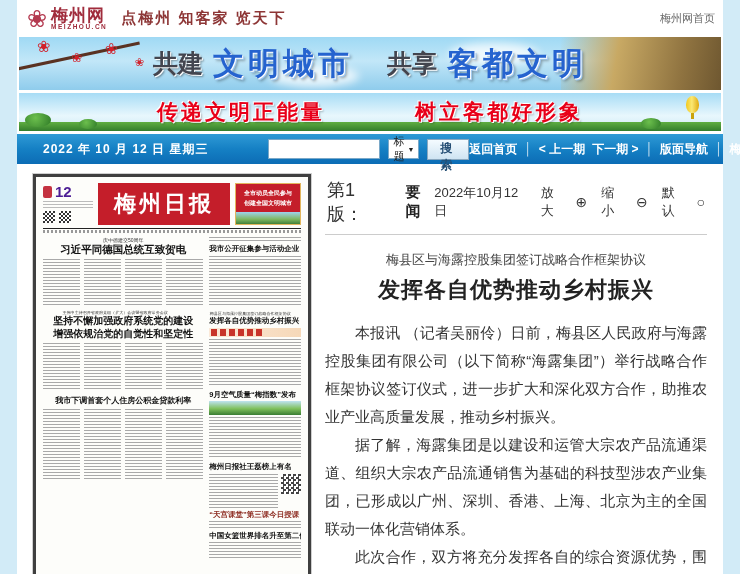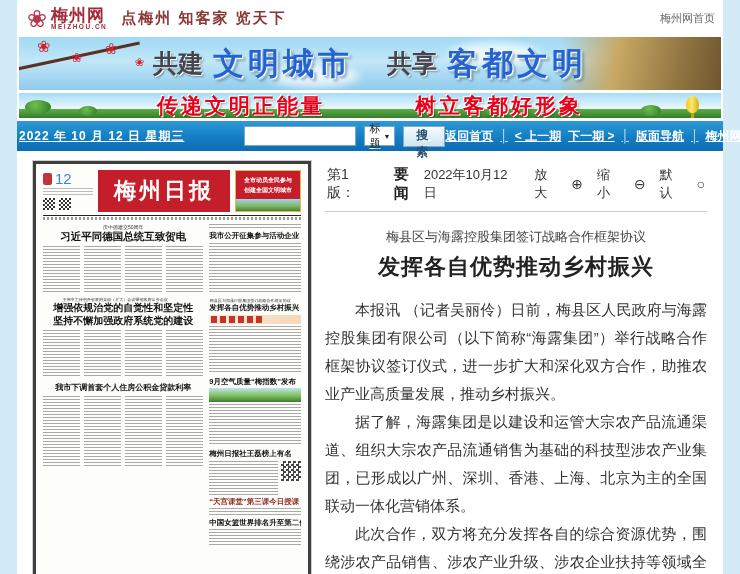--- a/index.html
+++ b/index.html
@@ -26,36 +26,36 @@
   .b1-branch { position:absolute; left:-8px; top:18px; width:130px; height:3px; background:#5a3222; transform:rotate(-12deg); }
   .b1-flower { position:absolute; color:#d1202a; line-height:1; }
   .b1-text { position:absolute; inset:0; display:flex; align-items:center; justify-content:center; gap:10px; white-space:nowrap; }
   .b1-dark { font-size:25px; font-weight:bold; color:#43454f;
     text-shadow:1px 1px 0 #fff,2px 2px 2px rgba(0,0,0,.35); }
   .b1-blue { font-size:31px; font-weight:bold; color:#245b4e6; letter-spacing:4px;
     color:#2563cf; text-shadow:1px 1px 0 #fff,2px 2px 0 #9cc6ee,3px 3px 3px rgba(0,0,0,.35); }
   .b1-gap { width:14px; }
 
   
-  .banner2 { position:relative; height:25px; margin:3px 2px 0; overflow:hidden;
+  .banner2 { position:relative; height:38px; margin:3px 2px 0; overflow:hidden;
     background:linear-gradient(180deg,#a7dcf5 0%,#e8f7fd 60%,#cdeaf6 100%); }
   .b2-green { position:absolute; bottom:0; left:0; right:0; height:9px;
     background:linear-gradient(180deg,#5fae42 0%,#337d2c 100%); }
   .b2-bush { position:absolute; bottom:4px; width:26px; height:14px; border-radius:50%;
     background:radial-gradient(circle at 40% 35%,#6cbf4d,#2e7a27); }
   .b2-balloon { position:absolute; right:22px; top:3px; width:13px; height:17px; border-radius:50% 50% 46% 46%;
     background:linear-gradient(90deg,#f3c91e 0%,#fae873 45%,#e0a90e 100%); }
   .b2-balloon::after { content:""; position:absolute; left:5px; bottom:-6px; width:3px; height:6px; background:#caa30c; }
   .b2-text { position:absolute; inset:0; display:flex; align-items:center; justify-content:center; gap:90px; }
   .b2-red { font-size:21px; font-weight:bold; color:#e80019; letter-spacing:3px;
     text-shadow:1px 1px 0 #fff,-1px -1px 0 #fff,2px 2px 2px rgba(0,0,0,.25); }
 
   
-  .toolbar { height:30px; margin-top:3px; display:flex; align-items:center; padding:0 2px;
-    background:linear-gradient(180deg,#2f9ad6 0%,#1580c4 50%,#0c6cb5 100%); color:#fff; font-size:12px;text-decoration:underline; }
+  .toolbar { height:30px; margin-top:3px; display:flex; align-items:center; padding:0 26px;
+    background:linear-gradient(180deg,#2f9ad6 0%,#1580c4 50%,#0c6cb5 100%); color:#fff; font-size:12px; }
   .tb-date { font-weight:bold; letter-spacing:1px; white-space:nowrap; }
   .tb-search { display:flex; align-items:center; margin-left:60px; gap:8px; }
   .tb-input { width:112px; height:20px; border:1px solid #7aa8c8; background:#fff; font-size:11px; padding:0 3px; }
   .tb-select { height:20px; background:#fff; color:#222; border:1px solid #7aa8c8; font-size:11px;
     display:flex; align-items:center; gap:3px; padding:0 4px; cursor:pointer; }
   .tb-btn { height:21px; padding:0 12px; font-size:12px; font-weight:bold; color:#244e74; letter-spacing:4px;
     background:linear-gradient(180deg,#f4fbff 0%,#cfe4f2 100%); border:1px solid #8aa8bf; cursor:pointer; }
   .tb-links { margin-left:auto; display:flex; align-items:center; gap:7px; font-weight:bold; white-space:nowrap; }
   .tb-links .lnk { cursor:pointer; }
   .tb-sep { opacity:.8; font-weight:normal; }
@@ -64,21 +64,21 @@
   .main { display:flex; padding:10px 0 0 16px; background:#fff; }
 
   
   .thumb { width:278px; height:420px; border:3px solid #3f3f3f; box-shadow:0 0 0 1px #cfcfcf;
     background:#fdfdfa; overflow:hidden; flex-shrink:0; cursor:pointer; }
   .np { padding:6px 7px; }
   .mast { display:flex; gap:5px; align-items:stretch; }
   .mast-info { width:50px; }
   .mast-date-row { display:flex; align-items:center; gap:3px; }
   .seal { width:9px; height:12px; background:#c43240; border-radius:2px; }
-  .issue { font-size:15px; font-weight:normal; color:#3b82f6; }
+  .issue { font-size:15px; font-weight:bold; color:#4c1d95; }
   .mast-meta { height:8px; margin:1px 0 2px; background:repeating-linear-gradient(#bbb 0 1px,transparent 1px 3px); }
   .qr-row { display:flex; gap:4px; }
   .qr { width:12px; height:12px; background:conic-gradient(#333 25%,#fff 0 50%,#333 0 75%,#fff 0); background-size:4px 4px; }
   .mast-title { flex:1; background:#c41e2a; display:flex; align-items:center; justify-content:center; height:42px; }
   .mast-title span { font-family:"DejaVu Serif",serif; font-size:22px; font-weight:bold; color:#fff; letter-spacing:3px; }
   .mast-promo { width:66px; border:1px solid #e3b65c; background:#c41e2a; display:flex; flex-direction:column; }
   .promo-txt { flex:1; display:flex; flex-direction:column; align-items:center; justify-content:center; gap:1px; }
   .promo-txt span { font-size:6px; color:#fff; font-weight:bold; white-space:nowrap; }
   .promo-img { height:12px; background:linear-gradient(180deg,#9fd3ec 0%,#7fb861 60%,#41803a 100%); }
   .mast-rule { height:1px; background:#222; margin:3px 0 1px; }
@@ -106,21 +106,21 @@
   .redband::after { content:""; position:absolute; left:2px; top:1px; width:55%; height:7px;
     background:repeating-linear-gradient(90deg,#c8342a 0 6px,transparent 6px 9px); }
   .np-qr-row { display:flex; gap:3px; align-items:flex-start; margin:2px 0; }
   .np-qr { width:20px; height:20px; flex-shrink:0; background:conic-gradient(#444 25%,#fff 0 50%,#444 0 75%,#fff 0); background-size:5px 5px; }
   .sub-tiny { font-size:4.5px; color:#555; text-align:center; white-space:nowrap; overflow:hidden; }
   .hl-dark-red { color:#8d2b20; }
 
   
   .panel { flex:1; padding:0 16px 0 14px; min-width:0; }
   .panel-hdr { display:flex; align-items:center; padding:4px 2px 8px; border-bottom:1px solid #ccc; }
-  .pg-label { font-size:14px; color:#333; }
+  .pg-label { font-size:18px; color:#333; }
   .pg-name { font-size:15px; font-weight:bold; color:#222; margin-left:17px; }
   .panel-hdr-right { margin-left:auto; display:flex; align-items:center; gap:14px; font-size:13px; color:#333; }
   .zoom-ctl { display:flex; align-items:center; gap:11px; cursor:pointer; }
   .zoom-ctl .ico { font-size:14px; line-height:1; }
   .art-kicker { margin-top:16px; text-align:center; font-size:13px; color:#444; }
   .art-title { margin-top:6px; text-align:center; font-size:22px; font-weight:bold; color:#222; letter-spacing:1px; }
   .art-body { margin-top:14px; }
   .art-body p { font-size:15px; line-height:28px; color:#333; text-indent:2em; text-align:justify; }
 </style>
 </head>
@@ -228,22 +228,22 @@
             <div class="np-l">
               <div class="kick">庆中德建交50周年</div>
               <div class="hl hl-xl">习近平同德国总统互致贺电</div>
               <div class="cols">
                   <div class="lines" style="height:46px;"></div>
                   <div class="lines" style="height:46px;"></div>
                   <div class="lines" style="height:46px;"></div>
                   <div class="lines" style="height:46px;"></div>
                 </div>
               <div class="kick kick-r">王伟中主持召开省政府党组（扩大）会议暨省政府常务会议</div>
+              <div class="hl hl-lg">坚持不懈加强政府系统党的建设</div>
               <div class="hl hl-lg">增强依规治党的自觉性和坚定性</div>
-              <div class="hl hl-lg">坚持不懈加强政府系统党的建设</div>
               <div class="cols">
                   <div class="lines" style="height:48px;"></div>
                   <div class="lines" style="height:48px;"></div>
                   <div class="lines" style="height:48px;"></div>
                   <div class="lines" style="height:48px;"></div>
                 </div>
               <div class="hl" style="font-size:8px;">我市下调首套个人住房公积金贷款利率</div>
               <div class="cols">
                   <div class="lines" style="height:70px;"></div>
                   <div class="lines" style="height:70px;"></div>

